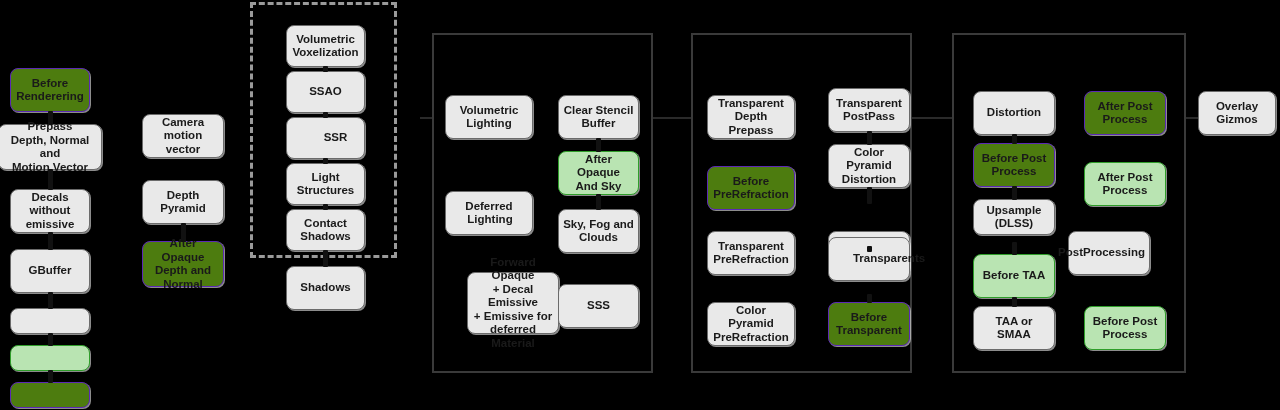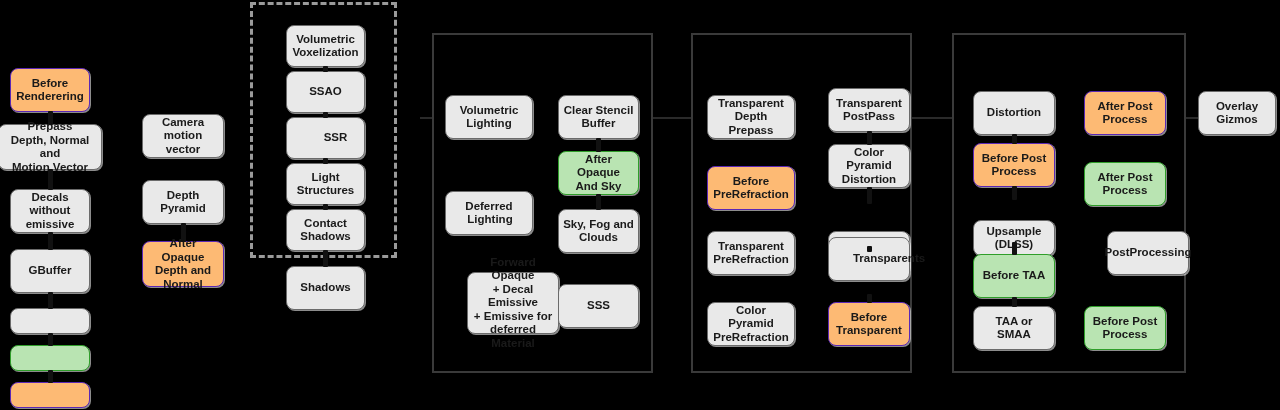--- a/index.html
+++ b/index.html
@@ -29,21 +29,21 @@
     display: flex;
     align-items: center;
     justify-content: center;
     text-align: center;
     padding: 2px 4px;
     box-shadow: 1px 1px 0 rgba(255,255,255,0.55);
     font-weight: bold;
   }
   .node.gray   { background:#e9e9e9; border-color:#6b6b6b; }
   .node.green  { background:#b9e4b2; border-color:#2f9e2a; }
-  .node.purple { background:#fdba74; border-color:#5b28b5;align-items:center; }
+  .node.purple { background:#4d7c0f; border-color:#5b28b5;align-items:center; }
 
   .node .lbl { white-space: pre-line; display:block; }
 
   
   .panel {
     position: absolute;
     box-sizing: border-box;
     border: 2px solid #3a3a3a;
     background: transparent;
   }
@@ -202,39 +202,39 @@
       <span class="lbl">Before
 Transparent</span>
     </div>
     <div class="node gray" style="left: 973px; top: 91px; width: 82px; height: 44px;">
       <span class="lbl">Distortion</span>
     </div>
     <div class="node purple" style="left: 973px; top: 143px; width: 82px; height: 44px;">
       <span class="lbl">Before Post
 Process</span>
     </div>
-    <div class="node gray" style="left: 973px; top: 199px; width: 82px; height: 36px; margin-top: 21px;">
+    <div class="node gray" style="left: 973px; top: 199px; width: 82px; height: 36px;">
       <span class="lbl">Upsample
 (DLSS)</span>
     </div>
     <div class="node green" style="left: 973px; top: 254px; width: 82px; height: 44px;">
       <span class="lbl">Before TAA</span>
     </div>
     <div class="node gray" style="left: 973px; top: 306px; width: 82px; height: 44px;">
       <span class="lbl">TAA or SMAA</span>
     </div>
     <div class="node purple" style="left: 1084px; top: 91px; width: 82px; height: 44px;">
       <span class="lbl">After Post
 Process</span>
     </div>
     <div class="node green" style="left: 1084px; top: 162px; width: 82px; height: 44px;">
       <span class="lbl">After Post
 Process</span>
     </div>
-    <div class="node gray" style="left: 1107px; top: 231px; width: 82px; height: 44px;">
+    <div class="node gray" style="left: 1068px; top: 231px; width: 82px; height: 44px; justify-content: flex-end;">
       <span class="lbl">PostProcessing</span>
     </div>
     <div class="node green" style="left: 1084px; top: 306px; width: 82px; height: 44px;">
       <span class="lbl">Before Post
 Process</span>
     </div>
     <div class="node gray" style="left: 1198px; top: 91px; width: 78px; height: 44px;">
       <span class="lbl">Overlay
 Gizmos</span>
     </div>

